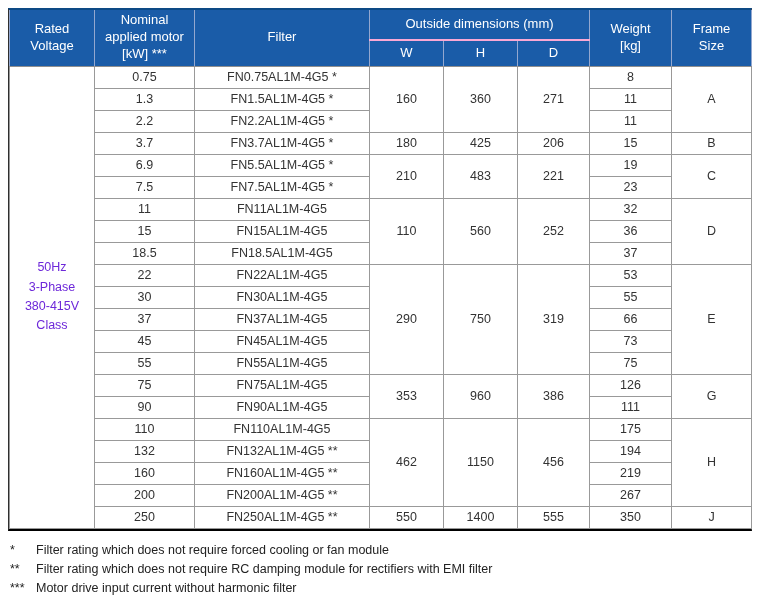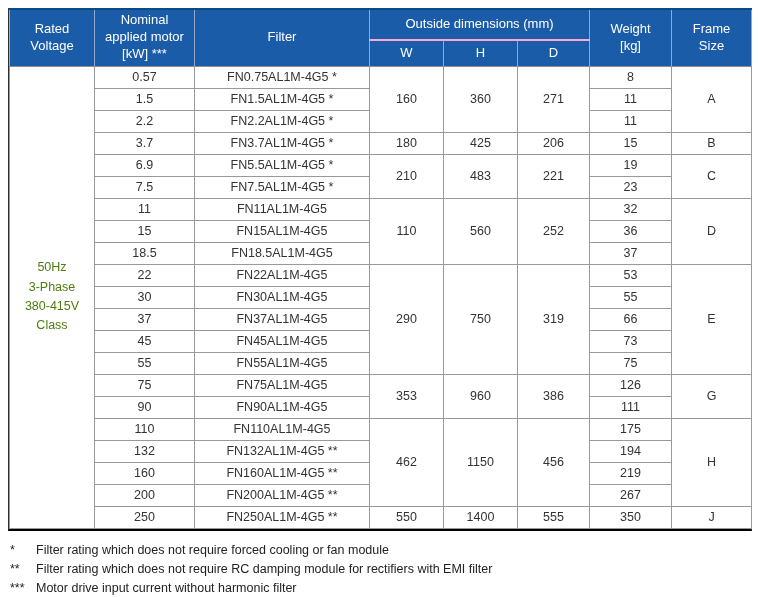--- a/index.html
+++ b/index.html
@@ -49,21 +49,21 @@
     color:#333333;
     text-align:center;
     vertical-align:middle;
     height:22px;
     padding:0 2px;
   }
   td.rated-cell {
     white-space:pre-line;
     line-height:1.55;
     font-size:12.5px;
-    color:#4d7c0f;
+    color:#6d28d9;
   }
 
   .footnotes { margin:10px 0 0 2px; font-size:12.5px; color:#222222; }
   .footnote { display:flex; align-items:flex-start; line-height:19px; }
   .footnote .marker { width:26px; flex:none; }
   .footnote .fn-text { flex:1; }
 </style>
 </head>
 <body>
 
@@ -99,30 +99,30 @@
           <th>H</th>
           <th>D</th>
         </tr>
       </thead>
       <tbody id="tbody">
           <tr>
             <td rowspan="21" class="rated-cell">50Hz
 3-Phase
 380-415V
 Class</td>
-            <td>0.57</td>
+            <td>0.75</td>
             <td>FN0.75AL1M-4G5 *</td>
             <td rowspan="3">160</td>
             <td rowspan="3">360</td>
             <td rowspan="3">271</td>
             <td>8</td>
             <td rowspan="3">A</td>
           </tr>
           <tr>
-            <td>1.5</td>
+            <td>1.3</td>
             <td>FN1.5AL1M-4G5 *</td>
             <td>11</td>
           </tr>
           <tr>
             <td>2.2</td>
             <td>FN2.2AL1M-4G5 *</td>
             <td>11</td>
           </tr>
           <tr>
             <td>3.7</td>

